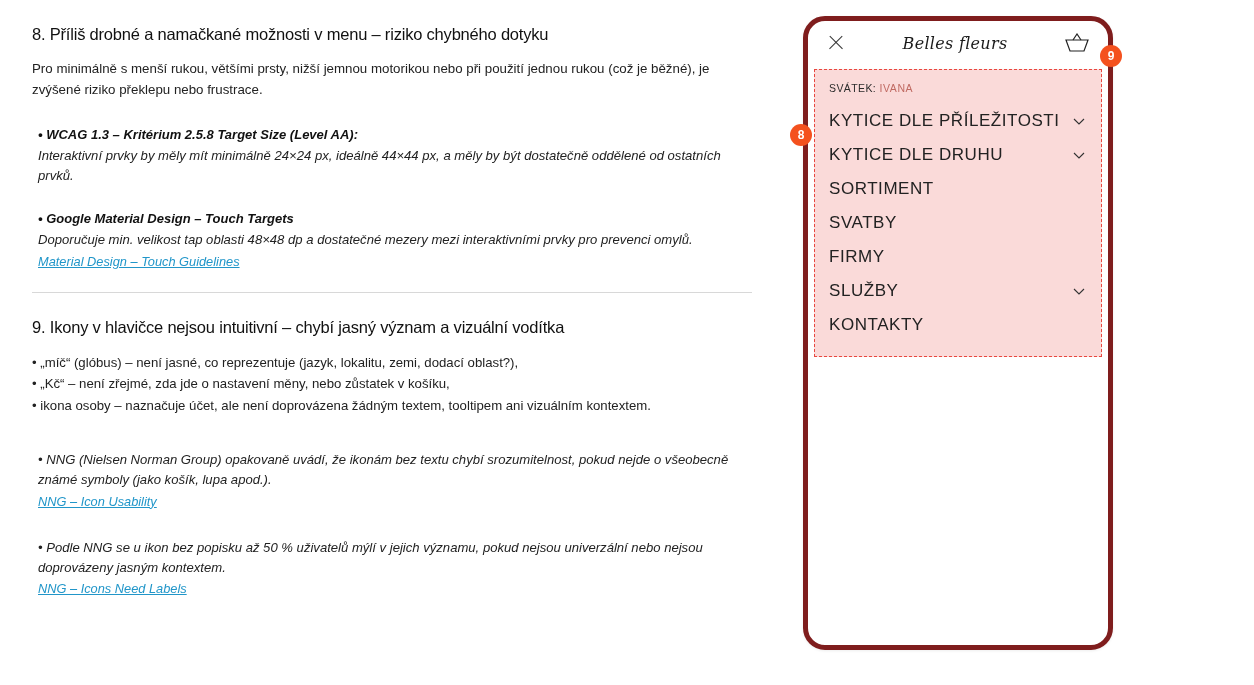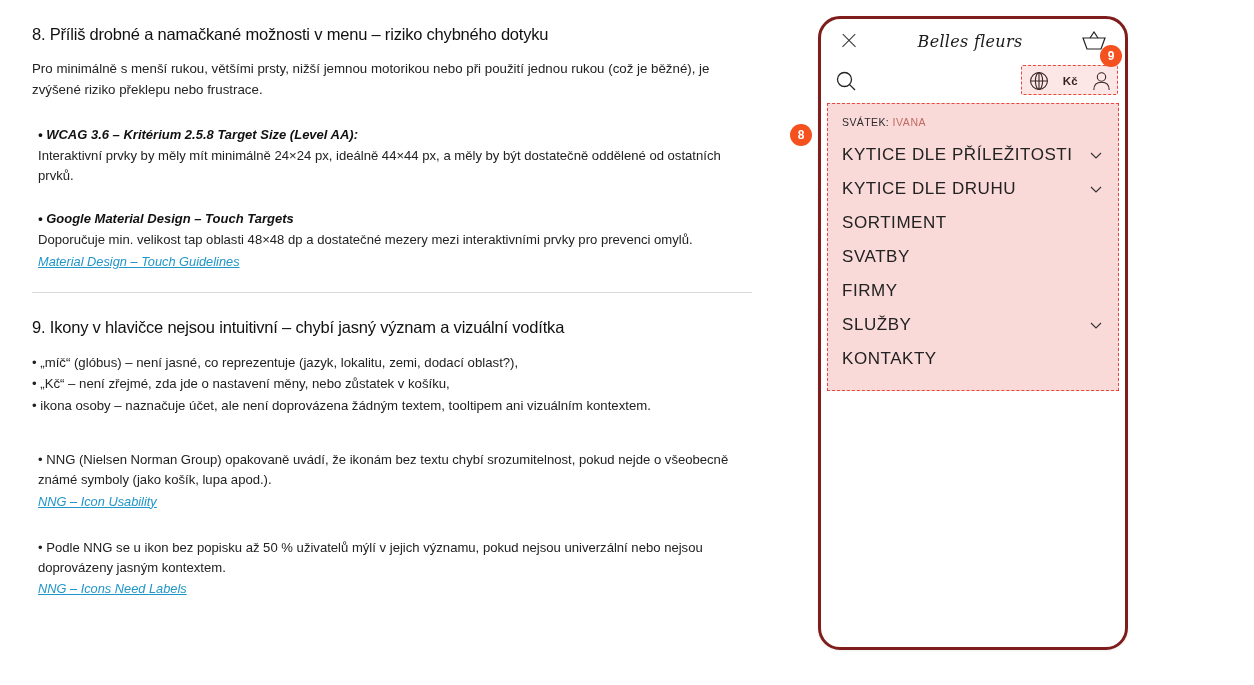--- a/index.html
+++ b/index.html
@@ -45,20 +45,21 @@
   .guide-title {
     font-size: 13px;
     font-weight: bold;
     font-style: italic;
     color: #111;
     margin: 0 0 2px 0;
     line-height: 1.5;
   }
   .guide-body {
     font-size: 13.1px;
+    font-style: italic;
     color: #222;
     line-height: 1.55;
     margin: 0;
   }
   .doc-link {
     display: inline-block;
     font-size: 12.8px;
     font-style: italic;
     color: #2196c9;
     text-decoration: underline;
@@ -85,25 +86,24 @@
   .spacer-14 { height: 14px; }
 
   
   .phone {
     position: absolute;
     left: 803px;
     top: 16px;
     width: 310px;
     height: 634px;
     background: #ffffff;
-    border: 3px solid #7f1d1d;
+    border: 5px solid #7f1d1d;
     border-radius: 22px;
     box-shadow: 0 1px 3px rgba(0,0,0,0.07);
     overflow: hidden;
-    margin-left: 15px;
   }
   .phone-header {
     position: relative;
     height: 44px;
     display: flex;
     align-items: center;
     justify-content: space-between;
     padding: 0 18px;
   }
   .close-x {
@@ -225,21 +225,21 @@
 
   <div class="doc">
 
     <h2 class="sec-heading">8. Příliš drobné a namačkané možnosti v menu – riziko chybného dotyku</h2>
 
     <p class="para">Pro minimálně s menší rukou, většími prsty, nižší jemnou motorikou nebo při použití jednou rukou (což je běžné), je zvýšené riziko překlepu nebo frustrace.</p>
 
     <div class="spacer-8"></div>
 
     <div class="guide-block">
-      <div class="guide-title">• WCAG 3.6 – Kritérium 2.5.8 Target Size (Level AA):</div>
+      <div class="guide-title">• WCAG 1.3 – Kritérium 2.5.8 Target Size (Level AA):</div>
       <div class="guide-body">Interaktivní prvky by měly mít minimálně 24×24 px, ideálně 44×44 px, a měly by být dostatečně oddělené od ostatních prvků.</div>
     </div>
 
     <div class="spacer-8"></div>
 
     <div class="guide-block">
       <div class="guide-title">• Google Material Design – Touch Targets</div>
       <div class="guide-body">Doporučuje min. velikost tap oblasti 48×48 dp a dostatečné mezery mezi interaktivními prvky pro prevenci omylů.</div>
       <a class="doc-link">Material Design – Touch Guidelines</a>
     </div>
@@ -276,48 +276,20 @@
       <div class="close-x"></div>
       <div class="brand">Belles fleurs</div>
       <div class="basket">
         <svg width="26" height="20" viewBox="0 0 26 20" fill="none" stroke="#222" stroke-width="1.2">
           <path d="M2 7 L24 7 L20 18 L6 18 Z"></path>
           <path d="M9 7 L13 1 L17 7" fill="none"></path>
         </svg>
       </div>
     </div>
 
-    <div class="phone-toolbar">
-      <div class="search-ico">
-        <svg width="22" height="22" viewBox="0 0 22 22" fill="none" stroke="#222" stroke-width="1.3">
-          <circle cx="9.5" cy="9.5" r="7"></circle>
-          <line x1="14.6" y1="14.6" x2="20" y2="20"></line>
-        </svg>
-      </div>
-
-      <div class="toolbar-right">
-        <div class="globe-ico">
-          <svg width="20" height="20" viewBox="0 0 20 20" fill="none" stroke="#222" stroke-width="1.1">
-            <circle cx="10" cy="10" r="8.4"></circle>
-            <ellipse cx="10" cy="10" rx="3.6" ry="8.4"></ellipse>
-            <line x1="1.6" y1="10" x2="18.4" y2="10"></line>
-            <line x1="10" y1="1.6" x2="10" y2="18.4"></line>
-          </svg>
-        </div>
-        <div class="currency">Kč</div>
-        <div class="person-ico">
-          <svg width="19" height="20" viewBox="0 0 19 20" fill="none" stroke="#222" stroke-width="1.1">
-            <circle cx="9.5" cy="6" r="4.2"></circle>
-            <path d="M1.8 19 C1.8 13.6 5.2 11.3 9.5 11.3 C13.8 11.3 17.2 13.6 17.2 19"></path>
-          </svg>
-        </div>
-      </div>
-
-      <div class="icons-highlight"></div>
-    </div>
 
     <div class="menu-panel">
       <div class="menu-svatek">
         <span>SVÁTEK:</span>
         <span class="name">IVANA</span>
       </div>
 
       <div class="menu-item">
         <span>KYTICE DLE PŘÍLEŽITOSTI</span>
         <svg class="chev" viewBox="0 0 12 7" fill="none" stroke="#333" stroke-width="1.1">

